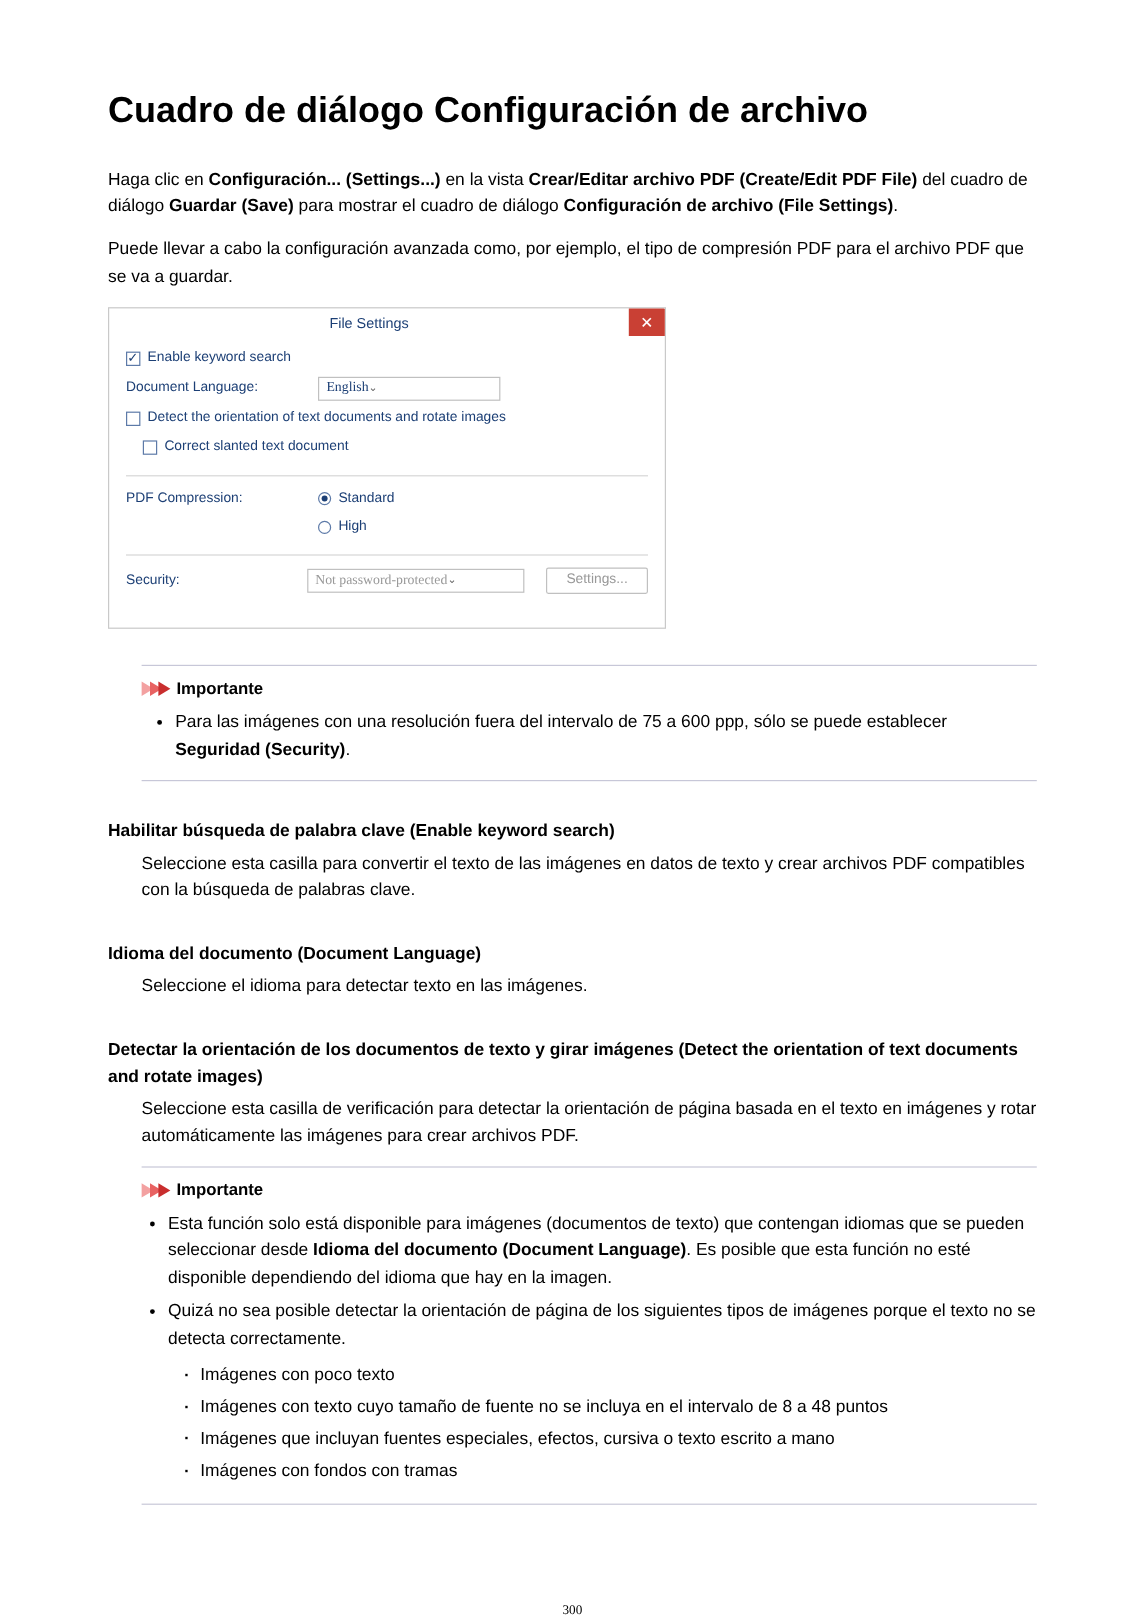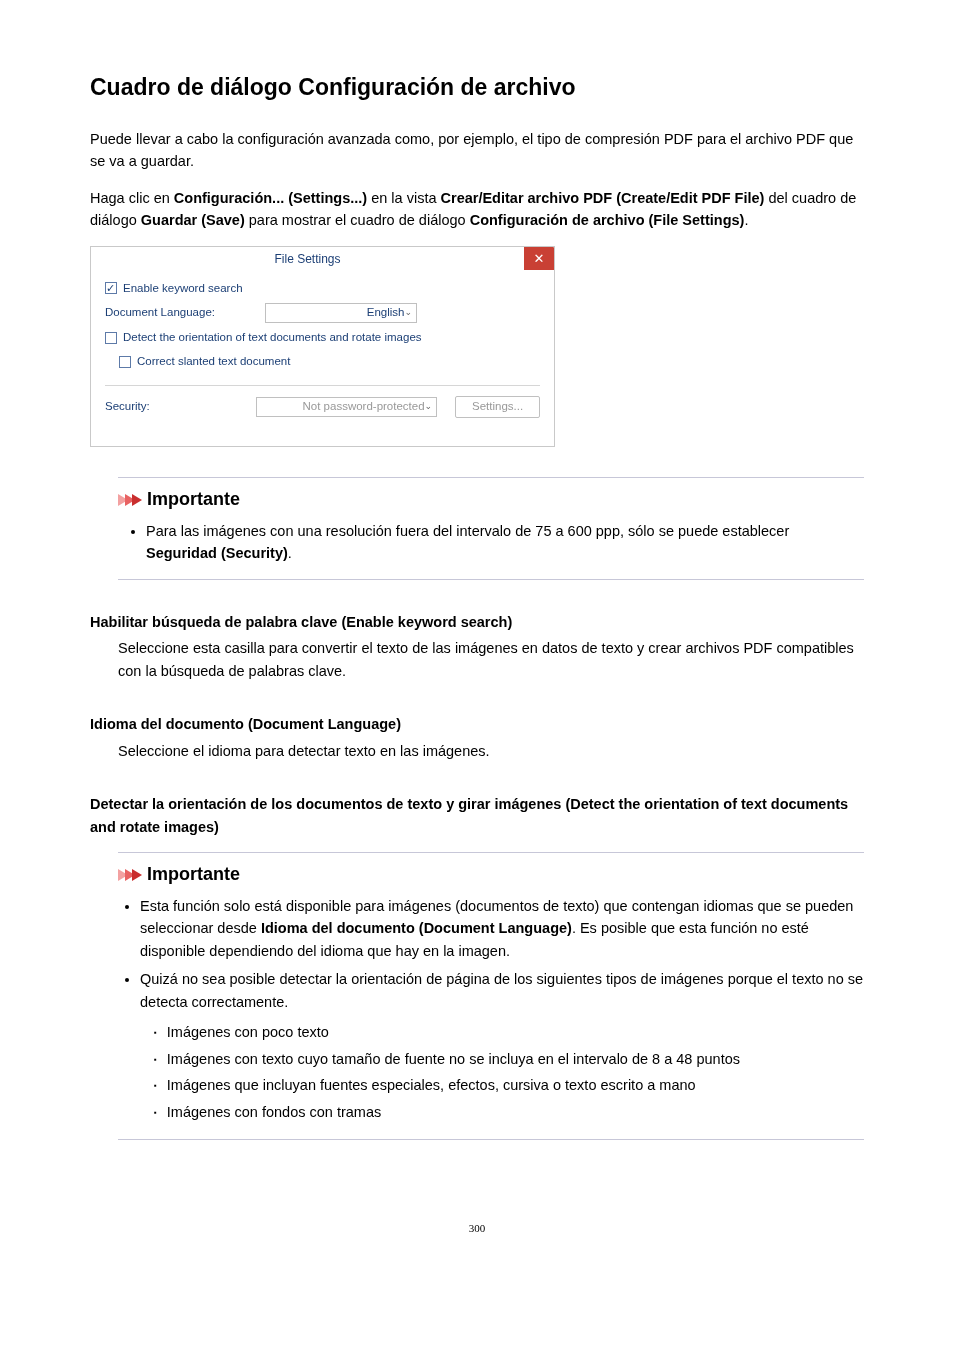--- a/index.html
+++ b/index.html
@@ -9,21 +9,21 @@
     margin: 0;
     background: #fff;
     line-height: 1.55;
   }
   .page {
     width: 954px;
     padding: 60px 90px 40px 90px;
     box-sizing: border-box;
   }
   h1[data-name="page-title"] {
-    font-size: 23px;
+    font-size: 30px;
     font-weight: bold;
     margin: 10px 0 22px 0;
   }
   .para {
     margin: 0 0 14px 0;
   }
   .dialog {
     width: 463px;
     margin: 10px 0 30px 0;
     border: 1px solid #c9c9c9;
@@ -80,22 +80,23 @@
     color: #1c3f75;
   }
   .dropdown {
     width: 140px;
     height: 18px;
     border: 1px solid #c0c0c0;
     font-size: 11.5px;
     color: #1c3f75;
     display: flex;
     align-items: center;
-    justify-content: flex-end;
+    justify-content: flex-start;
     padding: 0 4px 0 6px;
+    font-family: Liberation Serif, serif;
   }
   .dd-arrow { font-size: 9px; color: #666; }
   .dropdown.wide { width: 180px; }
   .rad {
     display: inline-block;
     width: 11px; height: 11px;
     border: 1px solid #5d7aa8;
     border-radius: 50%;
     margin-right: 6px;
     position: relative;
@@ -138,21 +139,21 @@
     border-radius: 2px;
     margin-left: 18px;
   }
   .important-block {
     margin: 20px 0 18px 28px;
     border-top: 1px solid #c7c7d8;
     border-bottom: 1px solid #c7c7d8;
     padding: 8px 0 10px 0;
   }
   .important-title {
-    font-size: 18px;
+    font-size: 14px;
     font-weight: bold;
     display: flex;
     align-items: center;
     gap: 8px;
     margin-bottom: 6px;
   }
   .chevrons {
     display: inline-flex;
     align-items: center;
   }
@@ -182,25 +183,25 @@
   .inner-bullet::before { content: "▪"; margin-right: 10px; font-size: 8px; vertical-align: middle; }
   .inner-li { margin-bottom: 4px; padding-left: 0;}
   .pgnum { text-align: center; font-family: "Times New Roman", serif; font-size: 11px; margin-top: 80px; }
 </style>
 </head>
 <body>
 
 <div class="page">
   <h1 data-name="page-title">Cuadro de diálogo Configuración de archivo</h1>
 
-  <p class="para" data-name="intro-paragraph-1">Puede llevar a cabo la configuración avanzada como, por ejemplo, el tipo de compresión PDF para el archivo PDF que se va a guardar.</p>
-
   <p class="para" data-name="intro-paragraph-2">
     <span>Haga clic en </span><b>Configuración... (Settings...)</b><span> en la vista </span><b>Crear/Editar archivo PDF (Create/Edit PDF File)</b><span> del cuadro de diálogo </span><b>Guardar (Save)</b><span> para mostrar el cuadro de diálogo </span><b>Configuración de archivo (File Settings)</b><span>.</span>
   </p>
+
+  <p class="para" data-name="intro-paragraph-1">Puede llevar a cabo la configuración avanzada como, por ejemplo, el tipo de compresión PDF para el archivo PDF que se va a guardar.</p>
 
   <div class="dialog" data-name="file-settings-dialog">
     <div class="titlebar" data-name="titlebar">
       <div class="titlebar-center" data-name="dialog-title">File Settings</div>
       <div class="closebtn" data-name="close-icon">✕</div>
     </div>
     <div class="dlg-body">
       <div class="section">
         <div class="row">
           <span class="cbx checked" data-name="enable-keyword-checkbox"></span>
@@ -213,20 +214,32 @@
             <span class="dd-arrow" data-name="chevron-down-icon">⌄</span>
           </div>
         </div>
         <div class="row" style="margin-left:0;">
           <span class="cbx" data-name="detect-orientation-checkbox"></span>
           <span data-name="detect-orientation-label">Detect the orientation of text documents and rotate images</span>
         </div>
         <div class="row" style="margin-left:14px;">
           <span class="cbx" data-name="correct-slanted-checkbox"></span>
           <span data-name="correct-slanted-label">Correct slanted text document</span>
+        </div>
+      </div>
+      <div class="section">
+        <div class="row">
+          <span class="lbl" data-name="pdf-compression-label">PDF Compression:</span>
+          <span class="rad sel" data-name="compression-standard-radio"></span>
+          <span data-name="compression-standard-label">Standard</span>
+        </div>
+        <div class="row">
+          <span class="lbl"></span>
+          <span class="rad" data-name="compression-high-radio"></span>
+          <span data-name="compression-high-label">High</span>
         </div>
       </div>
       <div class="section">
         <div class="row" style="color:#999;">
           <span class="lbl" style="color:#1c3f75;" data-name="security-label">Security:</span>
           <div class="dropdown wide" data-name="security-dropdown" style="color:#999;">
             <span>Not password-protected</span>
             <span class="dd-arrow" data-name="chevron-down-icon">⌄</span>
           </div>
           <div class="inline-btn" data-name="security-settings-button">Settings...</div>
@@ -253,20 +266,21 @@
 
   <dl class="defs" data-name="definition-list">
     <dt data-name="def-term">Habilitar búsqueda de palabra clave (Enable keyword search)</dt>
     <dd data-name="def-desc">Seleccione esta casilla para convertir el texto de las imágenes en datos de texto y crear archivos PDF compatibles con la búsqueda de palabras clave.</dd>
 
     <dt data-name="def-term">Idioma del documento (Document Language)</dt>
     <dd data-name="def-desc">Seleccione el idioma para detectar texto en las imágenes.</dd>
 
     <dt data-name="def-term">Detectar la orientación de los documentos de texto y girar imágenes (Detect the orientation of text documents and rotate images)</dt>
     <dd data-name="def-desc">
+      <span>Seleccione esta casilla de verificación para detectar la orientación de página basada en el texto en imágenes y rotar automáticamente las imágenes para crear archivos PDF.</span>
 
       <div class="nested-important" data-name="important-callout-2">
         <div class="important-title">
           <span class="chevrons" data-name="important-icon">
             <span class="chev c1"></span>
               <span class="chev c2"></span>
               <span class="chev c3"></span>
           </span>
           <span>Importante</span>
         </div>

